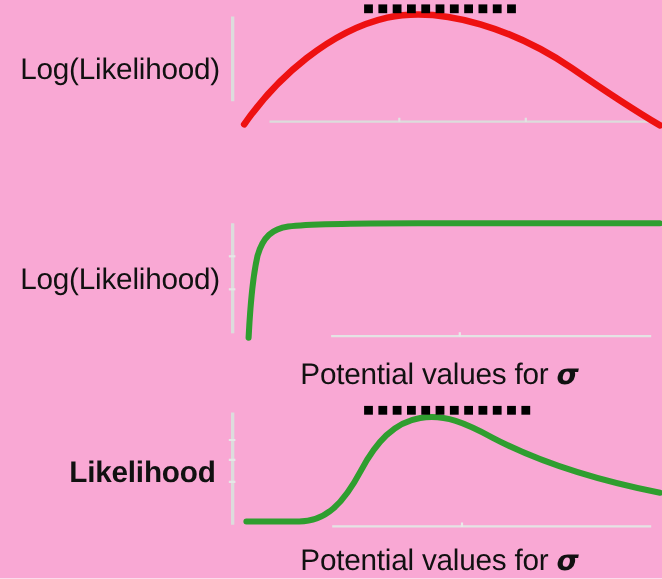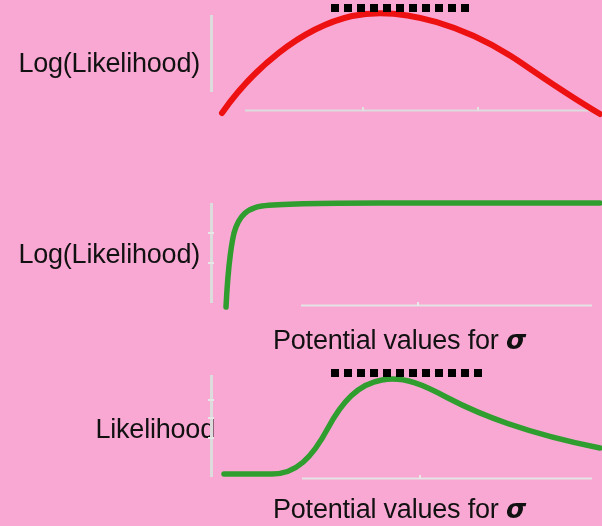--- a/index.html
+++ b/index.html
@@ -129,21 +129,21 @@
       <path d="M 226 132 C 227 112, 229 80, 234 58 C 239 40, 248 33, 262 31 C 285 28, 330 28, 380 28 C 450 28, 530 28, 600 28" fill="none" stroke="#2f9e2f" stroke-width="5.5" stroke-linecap="round"></path>
     </svg>
 
     <div class="xlabel" style="left:273px; top:148px;">
       <span>Potential values for </span><span class="greek">σ</span>
     </div>
   </div>
 
   <div class="panel panel-3">
 
-    <div class="ylabel" style="left:23px; top:62px; width:192px;">Likelihood</div>
+    <div class="ylabel" style="left:4px; top:62px; width:192px;font-weight:bold;">Likelihood</div>
 
     <svg class="plot-svg" width="602" height="176" viewBox="0 0 602 176">
 
       <line x1="211.5" y1="25" x2="211.5" y2="127" stroke="#dcdcdc" stroke-width="3"></line>
 
       <line x1="208" y1="50" x2="214" y2="50" stroke="#e6e6e6" stroke-width="2"></line>
       <line x1="208" y1="68" x2="214" y2="68" stroke="#e6e6e6" stroke-width="2"></line>
       <line x1="208" y1="88" x2="214" y2="88" stroke="#e6e6e6" stroke-width="2"></line>
 
       <line x1="302" y1="128.5" x2="592" y2="128.5" stroke="#e4e4e4" stroke-width="2"></line>

